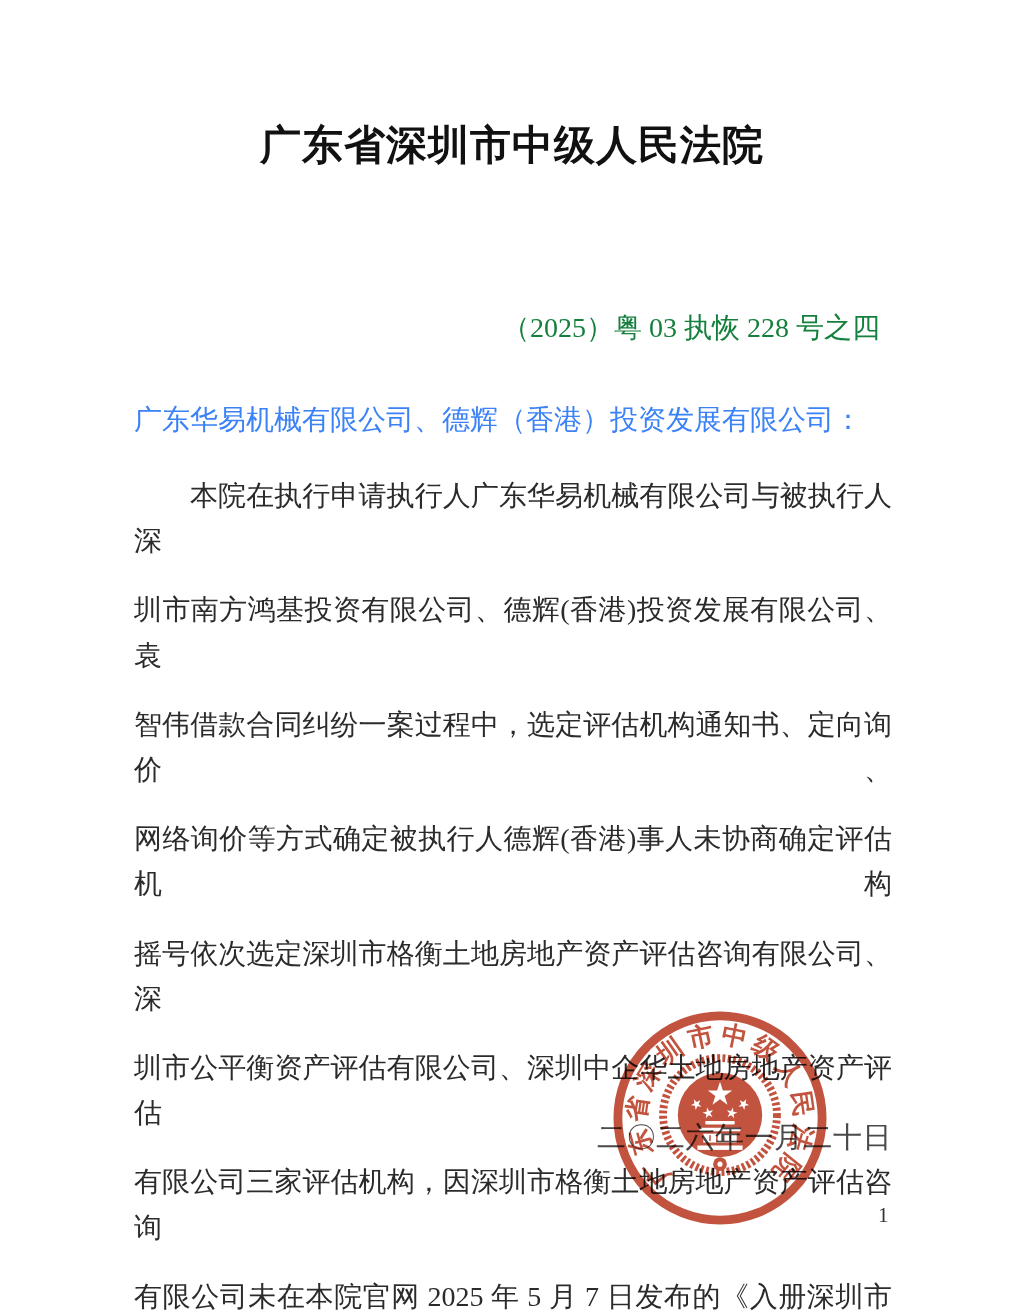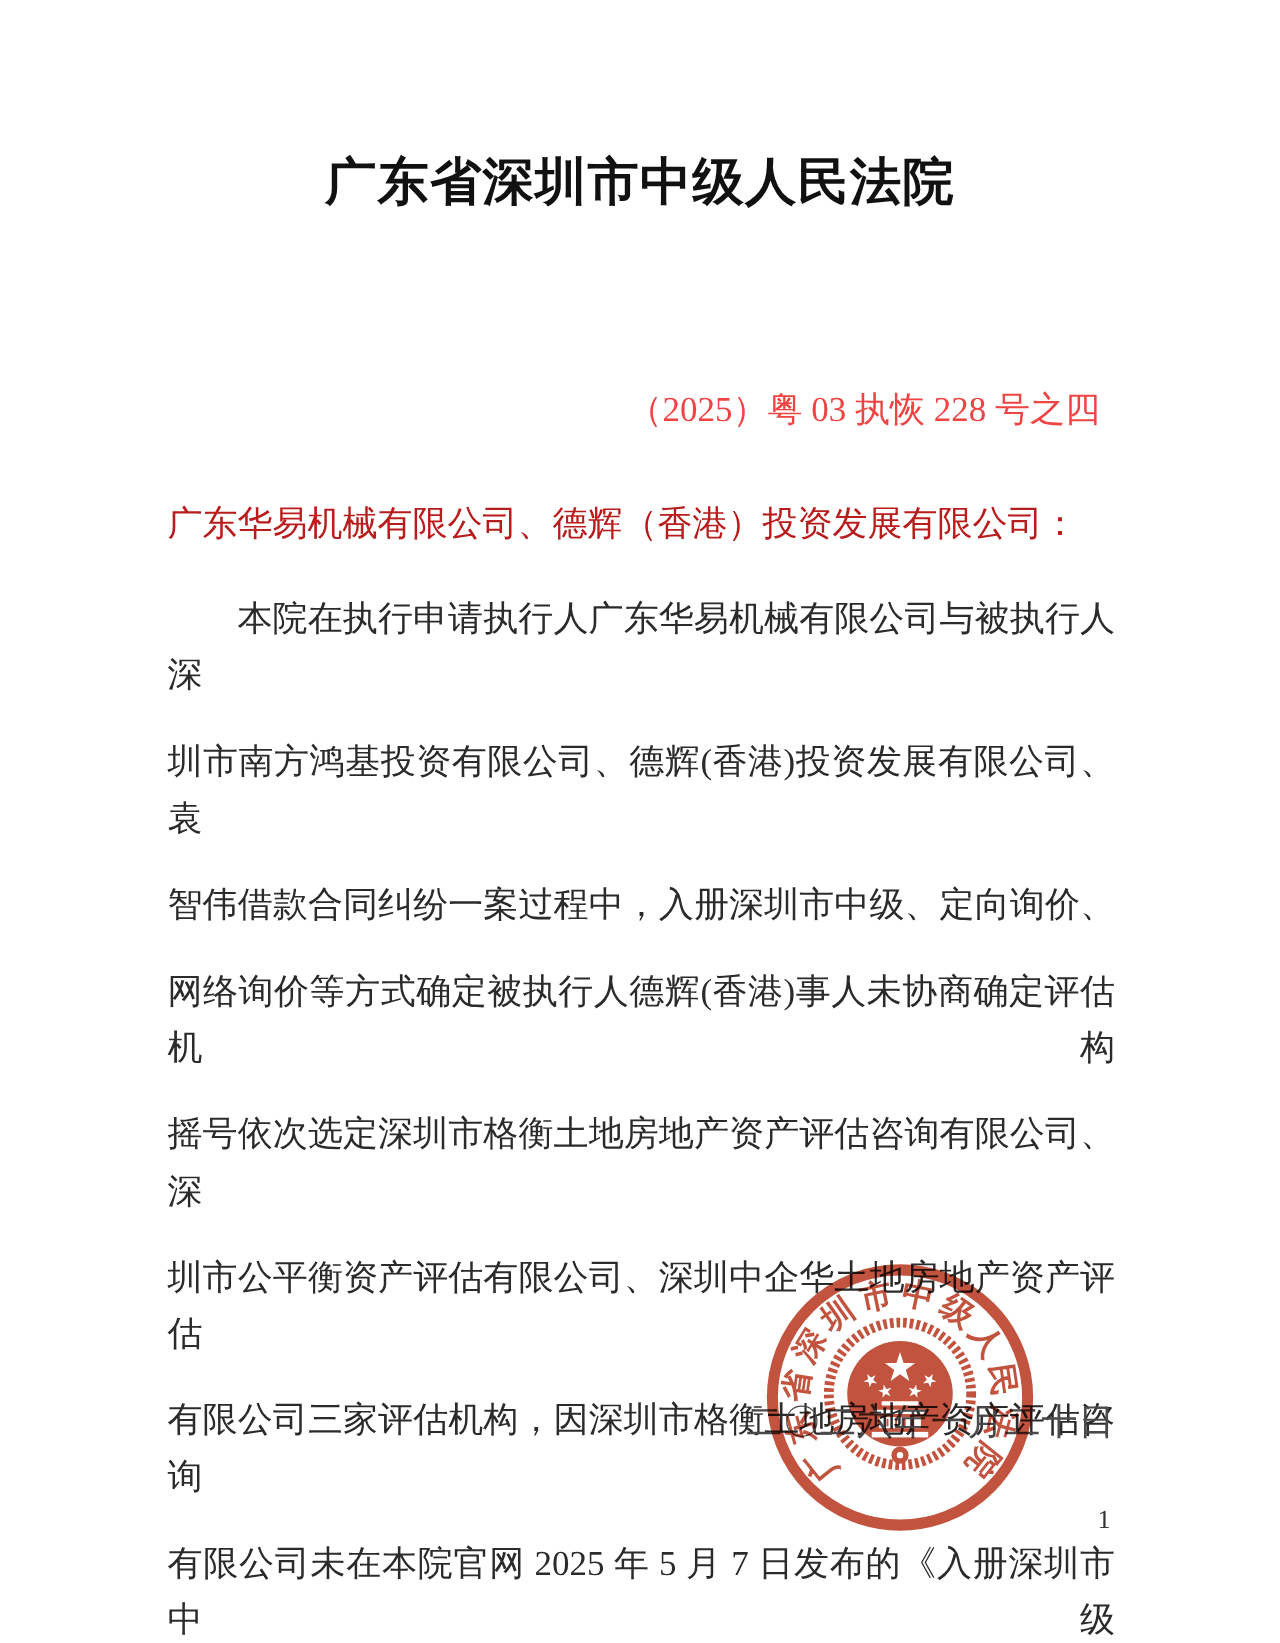--- a/index.html
+++ b/index.html
@@ -15,26 +15,26 @@
     position:absolute;left:0;width:1024px;
     text-align:center;
     font-size:41px;font-weight:700;color:#111;
     letter-spacing:1px;white-space:nowrap;
   }
   .title1{top:118px;}
   .title2{top:190px;}
   .case-number{
     position:absolute;top:309px;left:0;width:880px;
     text-align:right;
-    font-size:28px;color:#ef4444;
+    font-size:28px;color:#15803d;
     white-space:nowrap;
   }
   .addressee{
     position:absolute;top:397px;left:134px;width:758px;
-    font-size:28px;line-height:45px;color:#b91c1c;
+    font-size:28px;line-height:45px;color:#3b82f6;
     white-space:nowrap;
   }
   .body-block{
     position:absolute;top:449px;left:134px;width:758px;
     font-size:28px;line-height:45.2px;color:#2b2b2b;
   }
   .body-line{
     text-align:justify;
     text-align-last:justify;
     margin-top:24px;
@@ -70,21 +70,21 @@
 
   <div class="title title1">广东省深圳市中级人民法院</div>
 
   <div class="case-number">（2025）粤 03 执恢 228 号之四</div>
 
   <div class="addressee">广东华易机械有限公司、德辉（香港）投资发展有限公司：</div>
 
   <div class="body-block">
     <div class="body-line first">本院在执行申请执行人广东华易机械有限公司与被执行人深</div>
     <div class="body-line">圳市南方鸿基投资有限公司、德辉(香港)投资发展有限公司、袁</div>
-    <div class="body-line">智伟借款合同纠纷一案过程中，入册深圳市中级、定向询价、</div>
+    <div class="body-line">智伟借款合同纠纷一案过程中，选定评估机构通知书、定向询价、</div>
     <div class="body-line">网络询价等方式确定被执行人德辉(香港)事人未协商确定评估机构</div>
     <div class="body-line">摇号依次选定深圳市格衡土地房地产资产评估咨询有限公司、深</div>
     <div class="body-line">圳市公平衡资产评估有限公司、深圳中企华土地房地产资产评估</div>
     <div class="body-line">有限公司三家评估机构，因深圳市格衡土地房地产资产评估咨询</div>
     <div class="body-line">有限公司未在本院官网 2025 年 5 月 7 日发布的《入册深圳市中级</div>
 
   </div>
 
   <div class="date-line">二〇二六年一月二十日</div>
 

